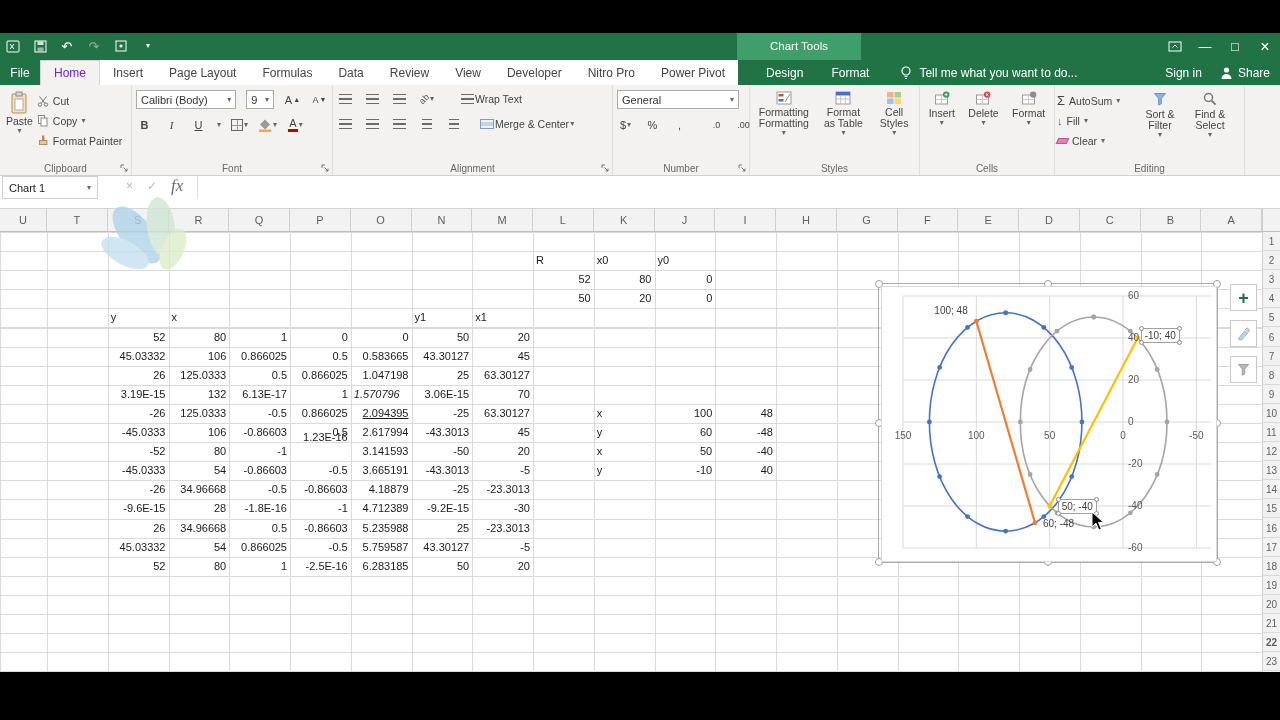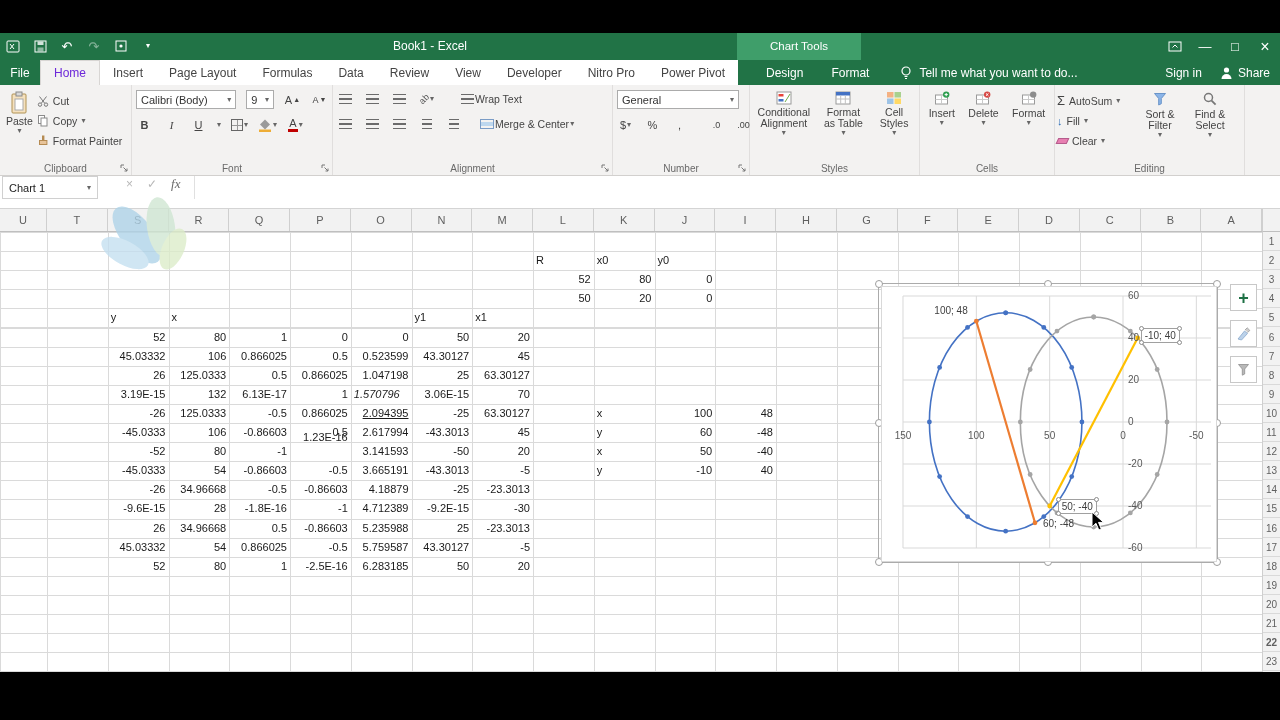--- a/index.html
+++ b/index.html
@@ -61,21 +61,21 @@
   .ab-rot { display:inline-block; transform:rotate(-45deg); font-size:9px; color:#555; }
   .sup { font-size:7px; vertical-align:super; }
   .eraser { width:11px; height:6px; background:#e77fb1; border:1px solid #b55c8c; transform:skewX(-25deg); }
   .sigma { font-size:13px; color:#444; }
   .downarrow { color:#2b6cb5; font-size:11px; }
 
   
   .fxbar { position:absolute; left:0; top:176px; width:1280px; height:33px; background:#fff; border-bottom:1px solid #d4d4d4; display:flex; align-items:flex-start; }
   .namebox { width:96px; height:23px; margin-left:2px; border:1px solid #d0d0d0; background:#fff; font-size:11px; color:#222; display:flex; align-items:center; padding:0 6px; justify-content:space-between; }
   .fx-icons { display:flex; align-items:center; gap:14px; margin-left:28px; color:#b8b8b8; font-size:12px; }
-  .fx-fx { font-family:"Liberation Serif", serif; font-style:italic; color:#6a6a6a; font-size:13px; }
+  .fx-fx { font-family:"Liberation Serif", serif; font-style:italic; color:#6a6a6a; font-size:17px; }
   .fx-input { flex:1; height:23px; margin:0 3px 0 14px; background:#fff; border-left:1px solid #e0e0e0; }
 
   
   .sheet { position:absolute; left:0; top:209px; width:1280px; height:463px; background:#fff; }
   #col-headers { position:absolute; left:0; top:0; width:1262px; height:23px; background:#f2f2f2; border-bottom:1px solid #bfbfbf; }
   .colh { position:absolute; top:0; height:22px; line-height:22px; text-align:center; font-size:11px; color:#5f5f5f; border-right:1px solid #cfcfcf; }
   .corner { position:absolute; left:1262px; top:0; width:18px; height:23px; background:#f2f2f2; border-bottom:1px solid #bfbfbf; border-left:1px solid #cfcfcf; }
   #row-headers { position:absolute; left:1262px; top:23px; width:18px; height:440px; background:#f2f2f2; border-left:1px solid #cfcfcf; }
   .rowh { position:absolute; left:0; width:100%; height:19.1px; line-height:19px; text-align:center; font-size:10px; color:#5f5f5f; border-bottom:1px solid #d9d9d9; }
   #grid-cells { position:absolute; left:0; top:23px; width:1262px; height:440px;
@@ -132,21 +132,20 @@
       <span class="qbtn">
         <svg width="12" height="12" viewBox="0 0 12 12">
             <rect x="1" y="1" width="10" height="10" fill="none" stroke="#fff"></rect>
             <circle cx="6" cy="6" r="1.6" fill="#fff"></circle>
           </svg>
       </span>
       <span class="qbtn">
           <span class="dd" style="color:#fff">▾</span>
         </span>
     </div>
-    <div class="win-title">Book1 - Excel</div>
     <div class="ctx-head">Chart Tools</div>
     <div class="win-ctrls">
       <span class="wbtn">
         <svg width="14" height="12" viewBox="0 0 14 12">
             <rect x="1" y="1" width="12" height="9" fill="none" stroke="#fff"></rect>
             <path d="M4.5 6.5 L7 4 L9.5 6.5" fill="none" stroke="#fff"></path>
           </svg>
       </span>
       <span class="wbtn">—</span>
       <span class="wbtn">□</span>
@@ -363,21 +362,21 @@
 
     <div class="rgroup" style="width:170px">
       <div class="rg-body" style="justify-content:space-around;width:100%">
         <div class="bigbtn" style="width:60px">
           <svg width="16" height="14" viewBox="0 0 16 14">
               <rect x="1" y="1" width="14" height="12" fill="#fff" stroke="#9a9a9a"></rect>
               <rect x="2.5" y="3" width="5" height="2.5" fill="#e8443a"></rect>
               <rect x="2.5" y="8" width="5" height="2.5" fill="#4472c4"></rect>
               <path d="M9 11 L14 3" stroke="#70ad47" fill="none"></path>
             </svg>
-          <span class="bb-label">Conditional Alignment</span>
+          <span class="bb-label">Formatting Formatting</span>
           <span class="dd">▾</span>
         </div>
         <div class="bigbtn" style="width:52px">
           <svg width="16" height="14" viewBox="0 0 16 14">
               <rect x="1" y="1" width="14" height="12" fill="#fff" stroke="#9a9a9a"></rect>
               <rect x="1" y="1" width="14" height="3.5" fill="#4472c4"></rect>
               <path d="M1 8 h14 M5.7 4.5 v8.5 M10.3 4.5 v8.5" stroke="#c0c0c0" fill="none"></path>
             </svg>
           <span class="bb-label">Format as Table</span>
           <span class="dd">▾</span>
@@ -552,21 +551,21 @@
         <div class="cell num" style="left: 168.5px; width: 60.75px; top: 95.5px;">80</div>
         <div class="cell num" style="left: 229.25px; width: 60.75px; top: 95.5px;">1</div>
         <div class="cell num" style="left: 290px; width: 60.75px; top: 95.5px;">0</div>
         <div class="cell num" style="left: 350.75px; width: 60.75px; top: 95.5px;">0</div>
         <div class="cell num" style="left: 411.5px; width: 60.75px; top: 95.5px;">50</div>
         <div class="cell num" style="left: 472.25px; width: 60.75px; top: 95.5px;">20</div>
         <div class="cell num" style="left: 107.75px; width: 60.75px; top: 114.6px;">45.03332</div>
         <div class="cell num" style="left: 168.5px; width: 60.75px; top: 114.6px;">106</div>
         <div class="cell num" style="left: 229.25px; width: 60.75px; top: 114.6px;">0.866025</div>
         <div class="cell num" style="left: 290px; width: 60.75px; top: 114.6px;">0.5</div>
-        <div class="cell num" style="left: 350.75px; width: 60.75px; top: 114.6px;">0.523599</div>
+        <div class="cell num" style="left: 350.75px; width: 60.75px; top: 114.6px;">0.583665</div>
         <div class="cell num" style="left: 411.5px; width: 60.75px; top: 114.6px;">43.30127</div>
         <div class="cell num" style="left: 472.25px; width: 60.75px; top: 114.6px;">45</div>
         <div class="cell num" style="left: 107.75px; width: 60.75px; top: 133.7px;">26</div>
         <div class="cell num" style="left: 168.5px; width: 60.75px; top: 133.7px;">125.0333</div>
         <div class="cell num" style="left: 229.25px; width: 60.75px; top: 133.7px;">0.5</div>
         <div class="cell num" style="left: 290px; width: 60.75px; top: 133.7px;">0.866025</div>
         <div class="cell num" style="left: 350.75px; width: 60.75px; top: 133.7px;">1.047198</div>
         <div class="cell num" style="left: 411.5px; width: 60.75px; top: 133.7px;">25</div>
         <div class="cell num" style="left: 472.25px; width: 60.75px; top: 133.7px;">63.30127</div>
         <div class="cell num" style="left: 107.75px; width: 60.75px; top: 152.8px;">3.19E-15</div>

